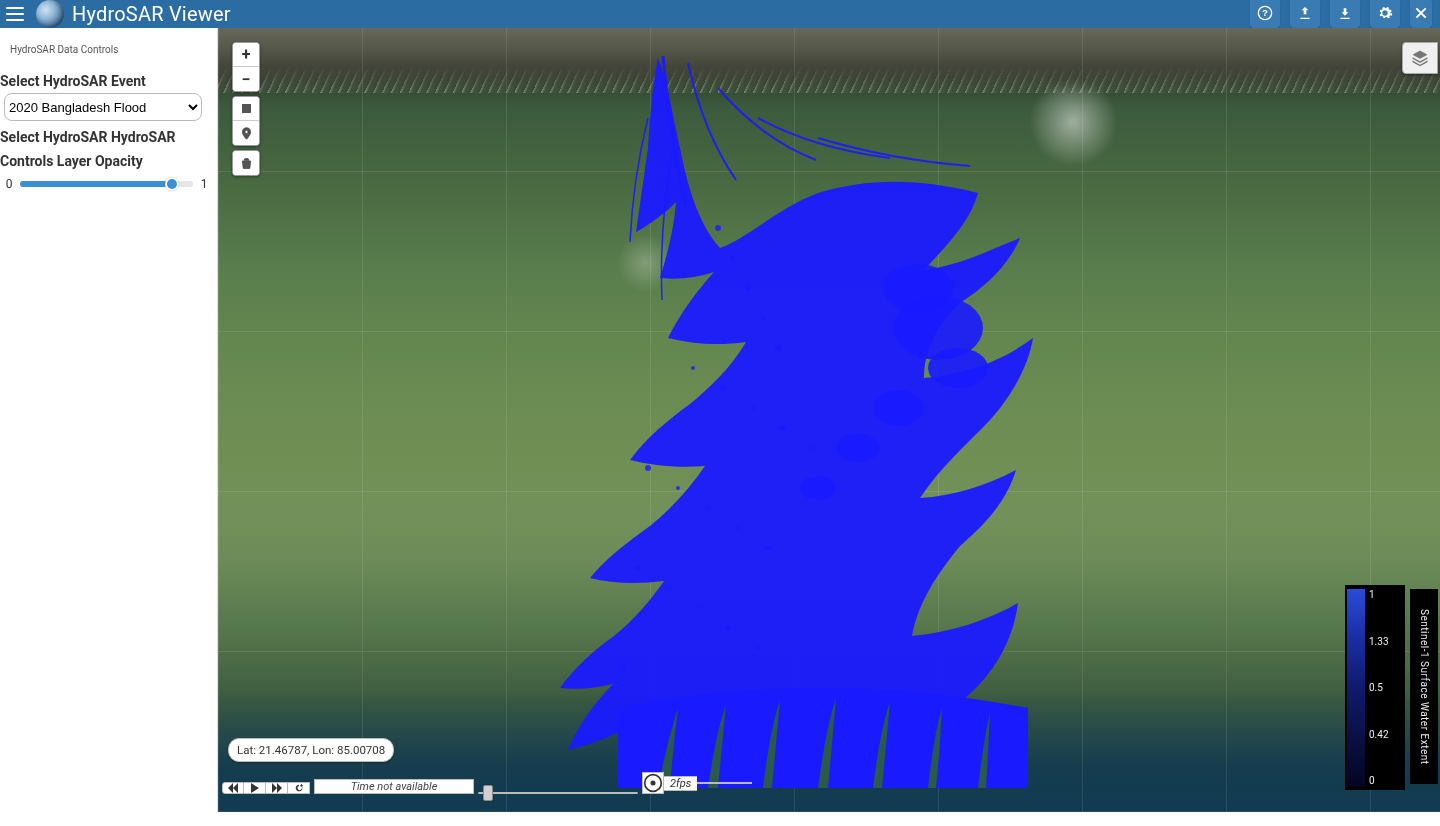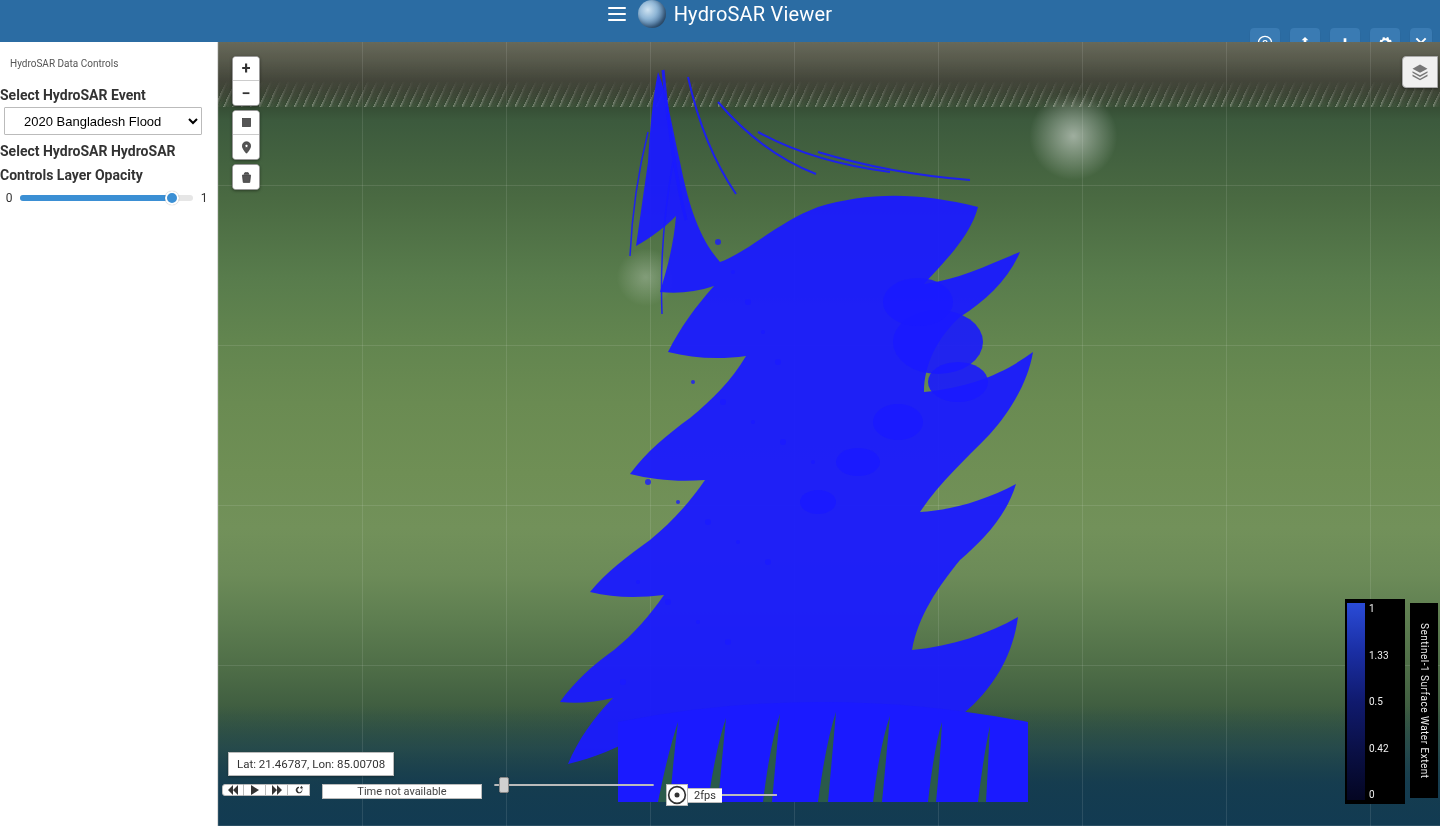--- a/index.html
+++ b/index.html
@@ -12,28 +12,27 @@
   * { box-sizing: border-box; }
   html, body {
     margin: 0; padding: 0;
     width: 1440px; height: 826px;
     overflow: hidden;
     font-family: var(--font-main);
     background: #fff;
   }
   
   .header {
-    height: 42px;
+    height: 28px;
     background: var(--header-bg);
     color: #fff;
     display: flex;
-    align-items: center;
+    align-items: flex-end;
     padding: 0 6px;
     position: relative;
-    flex-direction: column;
   }
   .header .left {
     display: flex; align-items: center; gap: 8px;
   }
   .hamburger {
     width: 18px; height: 14px;
     display: flex; flex-direction: column; justify-content: space-between;
     margin-right: 4px;
   }
   .hamburger span { background:#fff; height:2px; width:100%; border-radius:1px; }
@@ -82,23 +81,23 @@
   .control-label {
     font-weight: 700;
     font-size: 14px;
     margin: 8px 0 4px 0;
     padding-left: 0;
   }
   .select {
     width: 198px;
     height: 28px;
     border: 1px solid #bbb;
-    border-radius: 1px;
+    border-radius: 8px;
     font-size: 13px;
-    padding: 2px 15px;
+    padding: 2px 0;
     margin-left: 4px;
     background: #fff;
     appearance: auto;
   }
   .opacity-row {
     display: flex; align-items: center; gap: 6px;
     padding: 2px 4px 0 4px;
   }
   .opacity-row .val { font-size: 12px; color:#333; width:10px; text-align:center; }
   .slider-track {
@@ -186,31 +185,32 @@
     border-top-left-radius:4px;
     border-bottom-left-radius:4px;
     display:flex; align-items:center; justify-content:center;
     box-shadow:0 1px 3px rgba(0,0,0,.4);
   }
   .layers-btn svg { width:20px; height:20px; fill:#777; }
 
   
   .latlon {
     position:absolute; left:10px; bottom:50px;
-    background:#fff; border:1px solid #bbb; border-radius:0;
+    background:#fff; border:1px solid #bbb; border-radius:11px;
     padding:4px 8px; font-size:11.5px; color:#333;
     box-shadow:0 1px 2px rgba(0,0,0,.3);
   }
 
   
   .timebar {
     position:absolute; left:4px; right:300px; bottom:18px;
     height:24px;
-    display:flex; align-items:flex-start; gap:12px;
+    display:flex; align-items:flex-end; gap:4px;
     font-size:11px;
+    font-style:italic;
   }
   .timebar .btngroup {
     display:flex;
   }
   .tb-btn {
     width:22px; background:#fff; border:1px solid #bbb;
     display:flex; align-items:center; justify-content:center;
     color:#333;
   }
   .tb-btn:first-child { border-top-left-radius:3px; border-bottom-left-radius:3px; }

